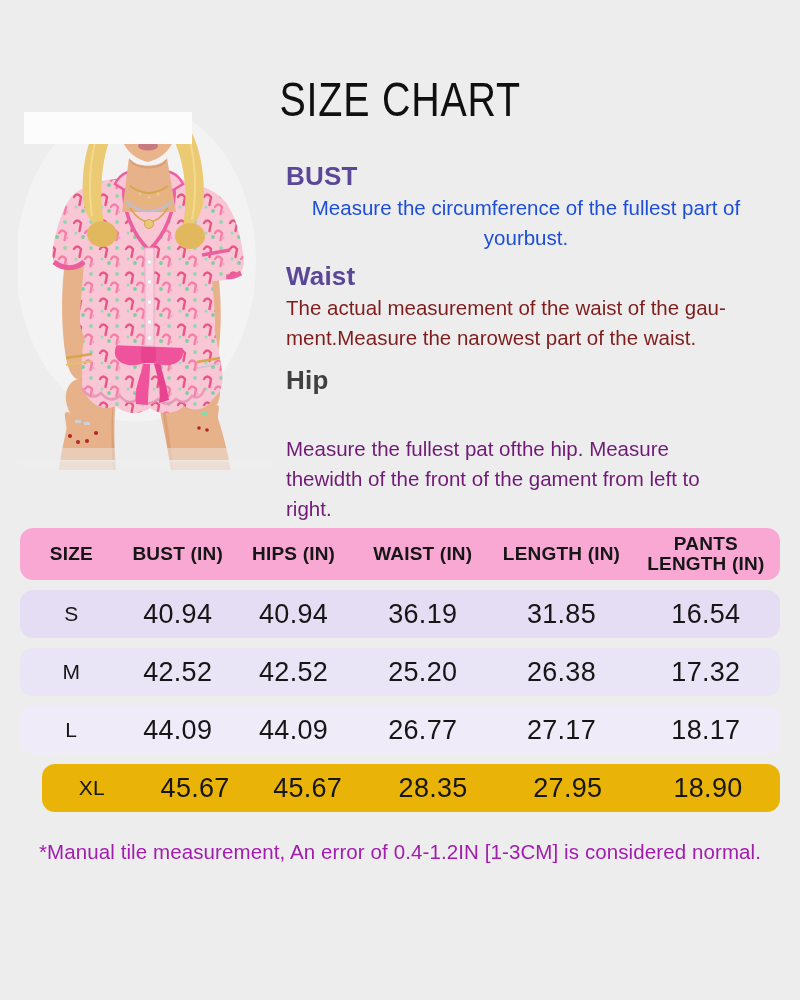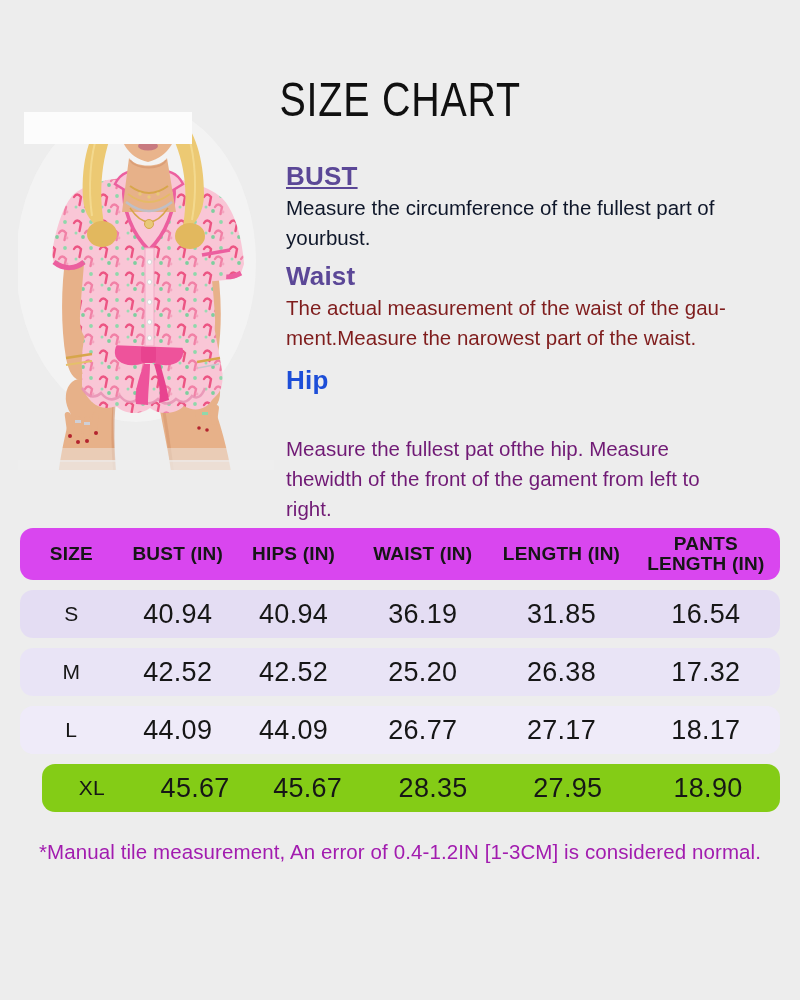--- a/index.html
+++ b/index.html
@@ -10,21 +10,21 @@
   .title{position:absolute;top:40px;left:0;width:800px;text-align:center;
          font-size:48px;font-weight:400;color:#101010;letter-spacing:1px;}
   .cond{display:inline-block;transform:scaleX(.82);transform-origin:center;}
 
   
   .photo{position:absolute;left:18px;top:112px;width:256px;height:368px;}
 
   
   .guide{position:absolute;left:286px;top:162px;width:480px;}
   .g-head{font-size:26px;line-height:28px;font-weight:700;color:#5b4797;margin:9px 0 3px 0;letter-spacing:.2px;}
-  .g-head:first-child{margin-top:0;text-decoration:underline;}
+  .g-head:first-child{margin-top:0;}
   .g-body{font-size:20.5px;line-height:30px;color:#6c5ca9;white-space:pre-line;margin:0;}
 
   
   .table{position:absolute;left:20px;top:528px;width:760px;}
   .t-row{display:grid;grid-template-columns:13.5% 14.5% 16% 18% 18.5% 19.5%;
          align-items:center;border-radius:13px;}
   .t-header{height:52px;background:#d8cdee;}
   .t-data{height:48px;margin-top:10px;background:#f0ecf9;}
   .t-hcell{text-align:center;font-size:19px;font-weight:700;color:#161616;
            line-height:20px;white-space:pre-line;letter-spacing:.2px;}
@@ -168,33 +168,33 @@
       <g>
         <rect x="0" y="336" width="256" height="14" fill="#ededed" opacity="0.45"></rect>
         <rect x="0" y="348" width="256" height="12" fill="#ededed" opacity="0.75"></rect>
         <rect x="0" y="358" width="256" height="10" fill="#ededed"></rect>
       </g>
     </svg>
   </div>
 
   <div class="guide">
     <div class="g-head" style="color: rgb(91, 71, 151);">BUST</div>
-    <p class="g-body" style="color: #0f172a;">Measure the circumference of the fullest part of
+    <p class="g-body" style="color: #1d4ed8; text-align: center;">Measure the circumference of the fullest part of
 yourbust.</p>
     <div class="g-head" style="color: rgb(91, 71, 151);">Waist</div>
     <p class="g-body" style="color: #7f1d1d;">The actual measurement of the waist of the gau-
 ment.Measure the narowest part of the waist.</p>
-    <div class="g-head" style="color: #1d4ed8; margin-top: 13px;">Hip</div>
+    <div class="g-head" style="color: #404040; margin-top: 13px;">Hip</div>
     <p class="g-body" style="color: #701a75; margin-top: 40px;">Measure the fullest pat ofthe hip. Measure
 thewidth of the front of the gament from left to
 right.</p>
   </div>
 
   <div class="table">
-    <div class="t-row t-header" style="background: #d946ef;">
+    <div class="t-row t-header" style="background: #f9a8d4;">
       <div class="t-hcell">SIZE</div>
       <div class="t-hcell">BUST (IN)</div>
       <div class="t-hcell">HIPS (IN)</div>
       <div class="t-hcell">WAIST (IN)</div>
       <div class="t-hcell">LENGTH (IN)</div>
       <div class="t-hcell">PANTS
 LENGTH (IN)</div>
     </div>
 
     <div class="t-row t-data" style="background: rgb(228, 221, 243);">
@@ -217,21 +217,21 @@
 
     <div class="t-row t-data" style="background: rgb(239, 235, 249);">
       <div class="t-cell t-size">L</div>
       <div class="t-cell">44.09</div>
       <div class="t-cell">44.09</div>
       <div class="t-cell">26.77</div>
       <div class="t-cell">27.17</div>
       <div class="t-cell">18.17</div>
     </div>
 
-    <div class="t-row t-data" style="background: #84cc16; margin-left: 22px;">
+    <div class="t-row t-data" style="background: #eab308; margin-left: 22px;">
       <div class="t-cell t-size">XL</div>
       <div class="t-cell">45.67</div>
       <div class="t-cell">45.67</div>
       <div class="t-cell">28.35</div>
       <div class="t-cell">27.95</div>
       <div class="t-cell">18.90</div>
     </div>
   </div>
 
   <div class="footnote">*Manual tile measurement, An error of 0.4-1.2IN [1-3CM] is considered normal.</div>

